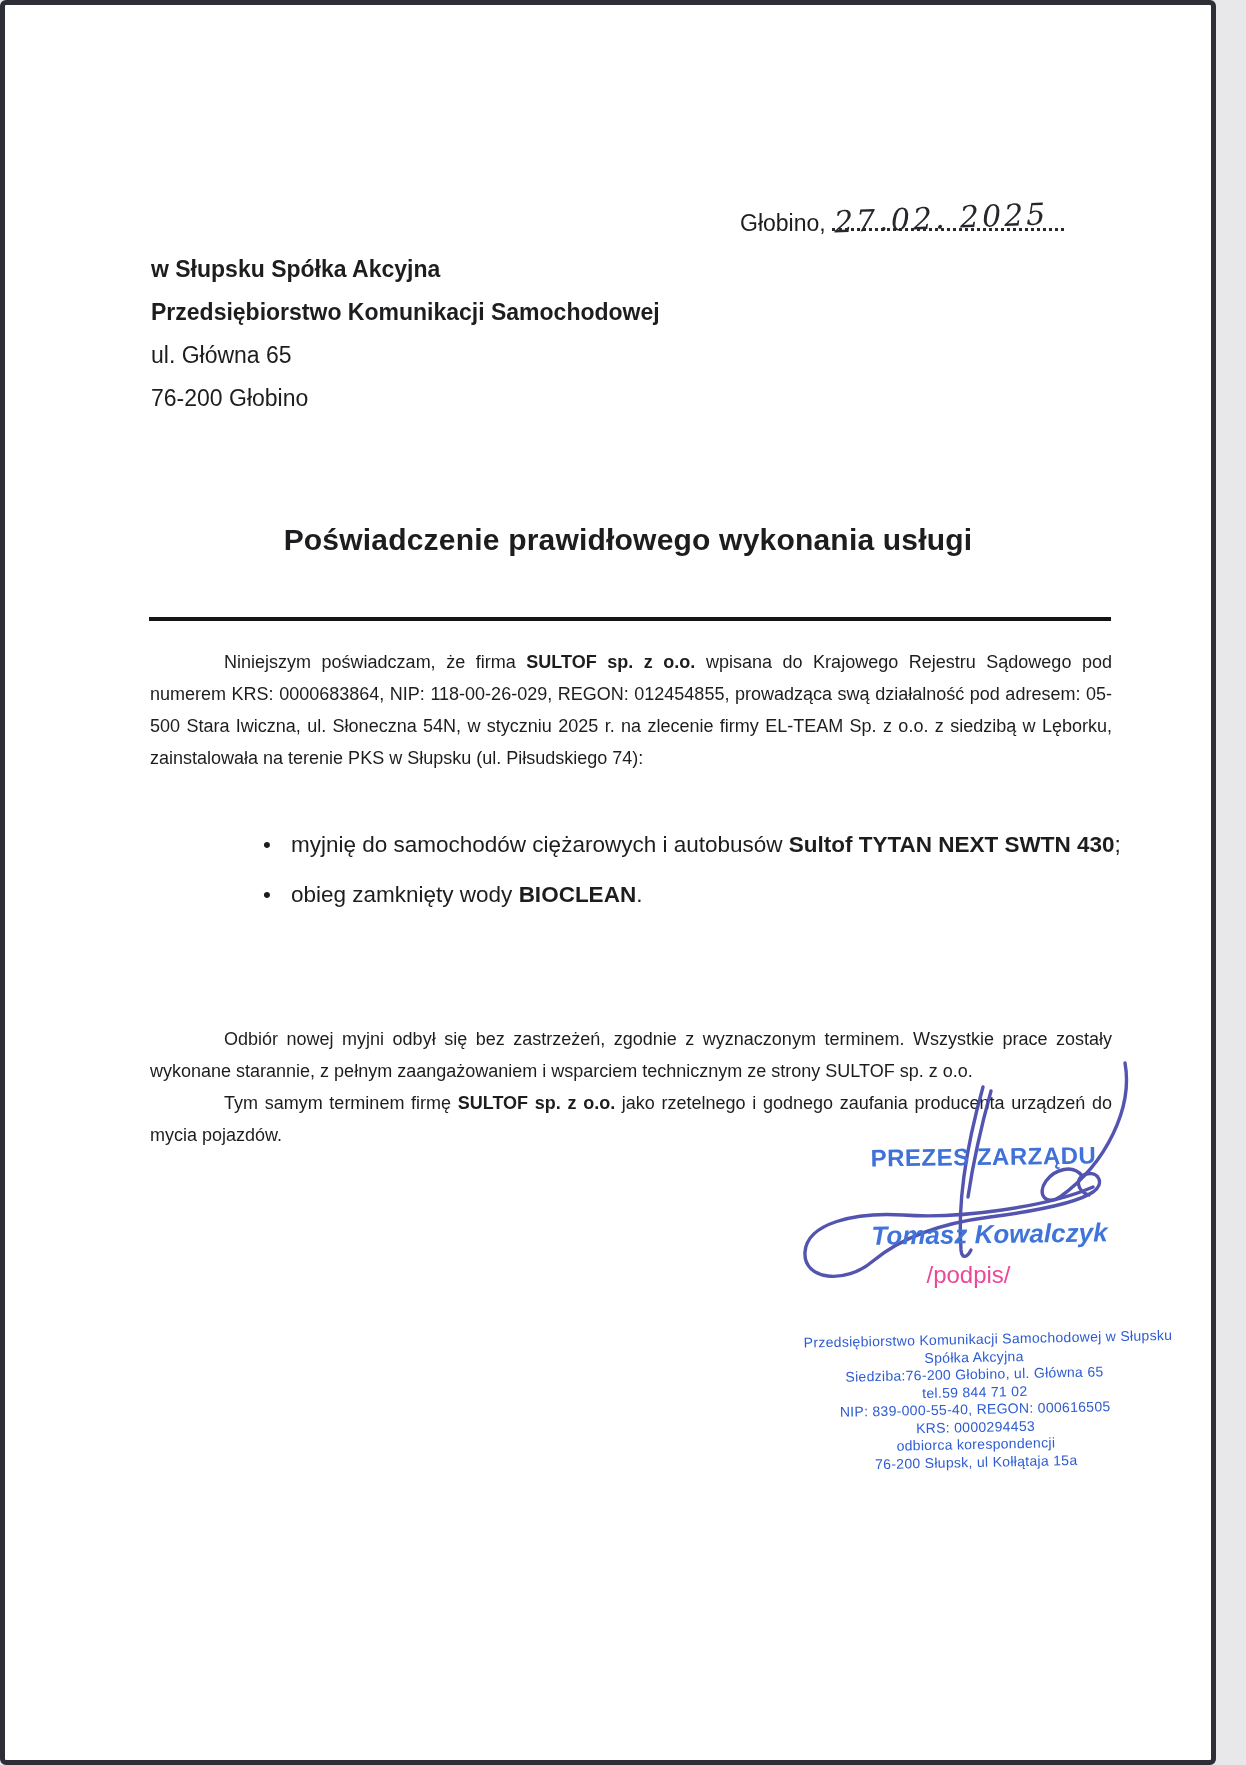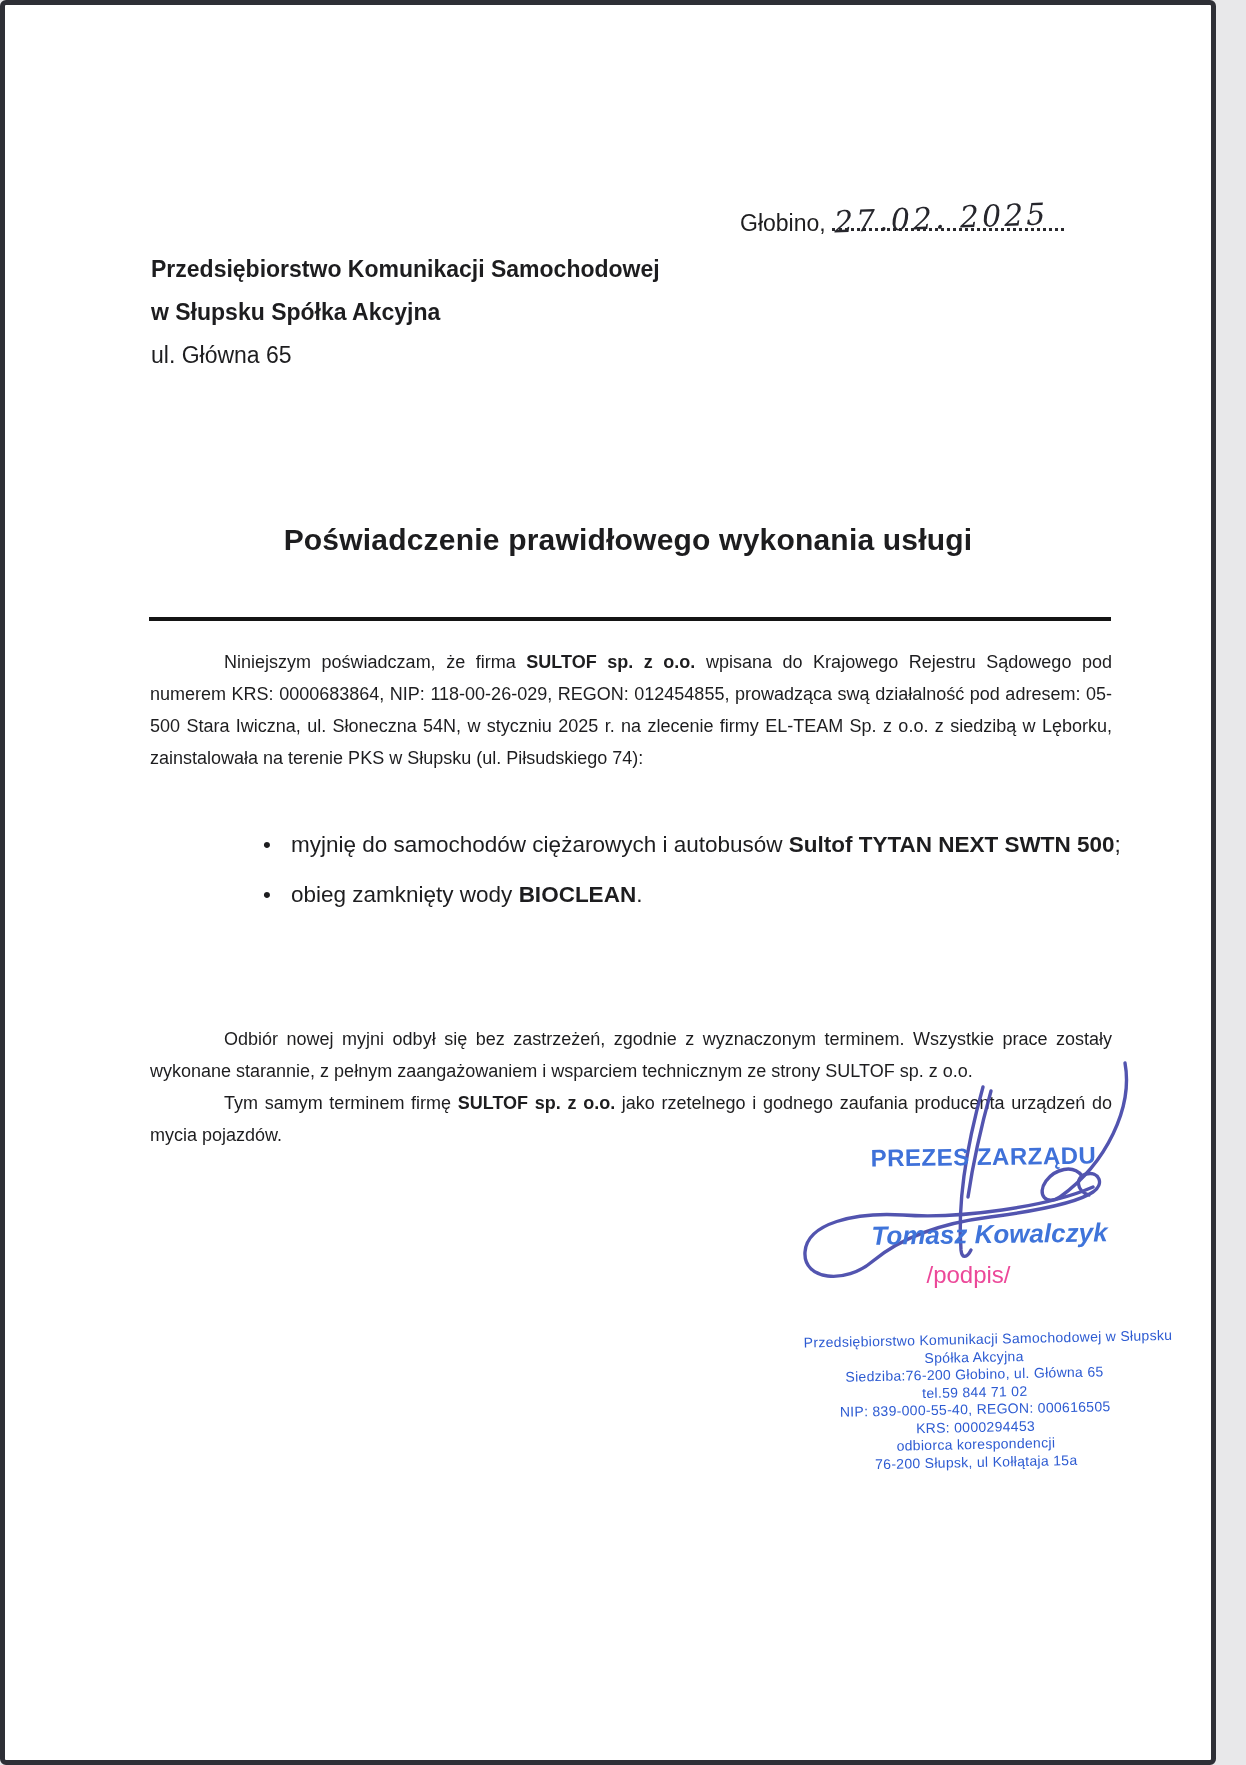--- a/index.html
+++ b/index.html
@@ -80,35 +80,36 @@
 </head>
 <body>
 
 <div class="page">
 
   <div class="abs date-line">
     <span>Głobino,</span><span class="date-dots"><span class="handwritten">27.02. 2025</span></span>
   </div>
 
   <div class="abs sender">
+    <div class="b">w Słupsku Spółka Akcyjna</div>
     <div class="b">Przedsiębiorstwo Komunikacji Samochodowej</div>
-    <div class="b">w Słupsku Spółka Akcyjna</div>
     <div>ul. Główna 65</div>
+    <div>76-200 Głobino</div>
   </div>
 
   <div class="abs doc-title">Poświadczenie prawidłowego wykonania usługi</div>
 
   <div class="abs divider"></div>
 
   <div class="abs para p1 indent">
     <span>Niniejszym poświadczam, że firma </span><span class="b">SULTOF sp. z o.o.</span><span> wpisana do Krajowego Rejestru Sądowego pod numerem KRS: 0000683864, NIP: 118-00-26-029, REGON: 012454855, prowadząca swą działalność pod adresem: 05-500 Stara Iwiczna, ul. Słoneczna 54N, w styczniu 2025 r. na zlecenie firmy EL-TEAM Sp. z o.o. z siedzibą w Lęborku, zainstalowała na terenie PKS w Słupsku (ul. Piłsudskiego 74):</span>
   </div>
 
   <div class="abs bullet-row bullet-1">
-    <span class="bullet-dot">•</span><span>myjnię do samochodów ciężarowych i autobusów </span><span class="b">Sultof TYTAN NEXT SWTN 500</span><span>;</span>
+    <span class="bullet-dot">•</span><span>myjnię do samochodów ciężarowych i autobusów </span><span class="b">Sultof TYTAN NEXT SWTN 430</span><span>;</span>
   </div>
   <div class="abs bullet-row bullet-2">
     <span class="bullet-dot">•</span><span>obieg zamknięty wody </span><span class="b">BIOCLEAN</span><span>.</span>
   </div>
 
 
   <div class="abs para p2 indent">Odbiór nowej myjni odbył się bez zastrzeżeń, zgodnie z wyznaczonym terminem. Wszystkie prace zostały wykonane starannie, z pełnym zaangażowaniem i wsparciem technicznym ze strony SULTOF sp. z o.o.</div>
 
   <div class="abs para p3 indent">
     <span>Tym samym terminem firmę </span><span class="b">SULTOF sp. z o.o.</span><span> jako rzetelnego i godnego zaufania producenta urządzeń do mycia pojazdów.</span>

